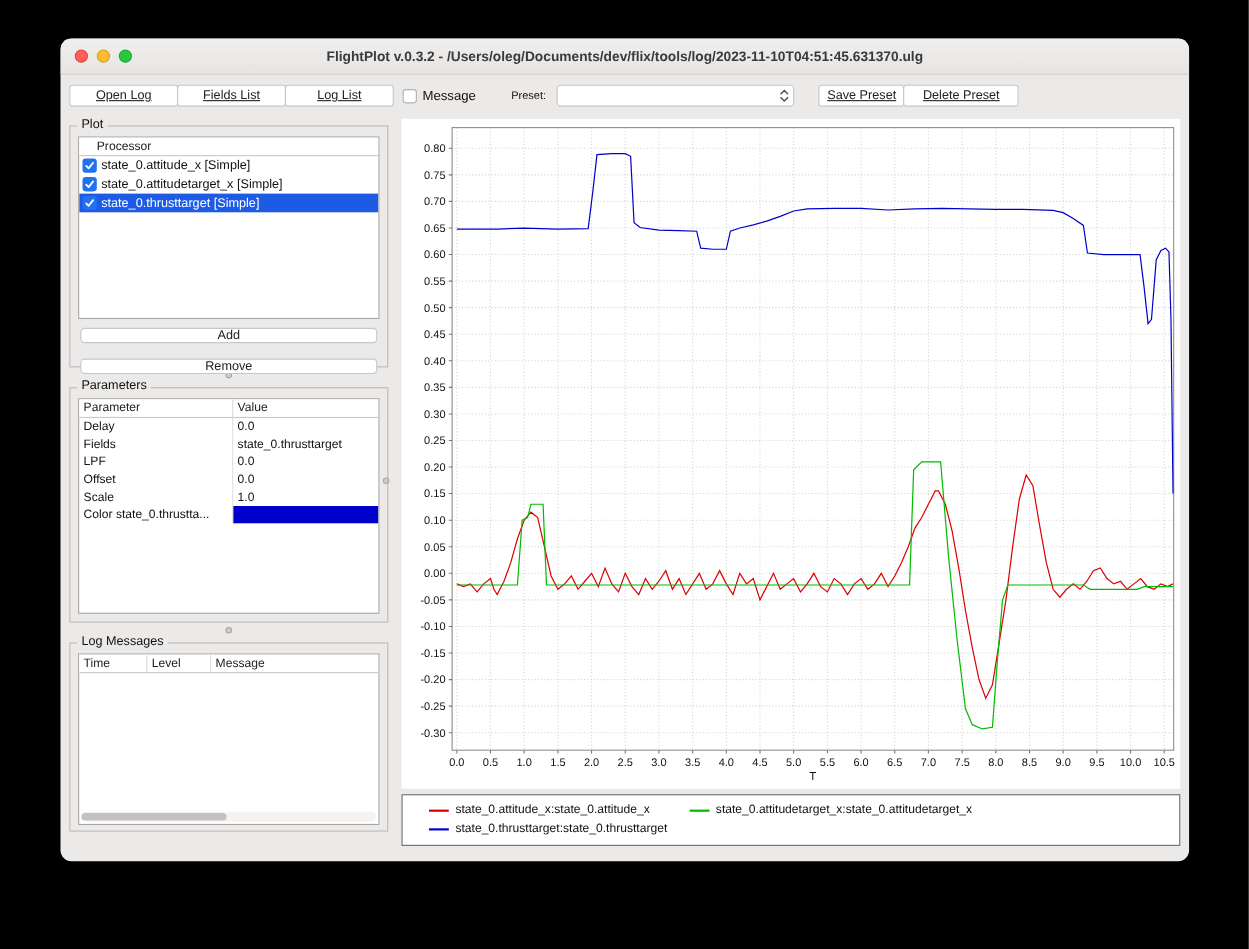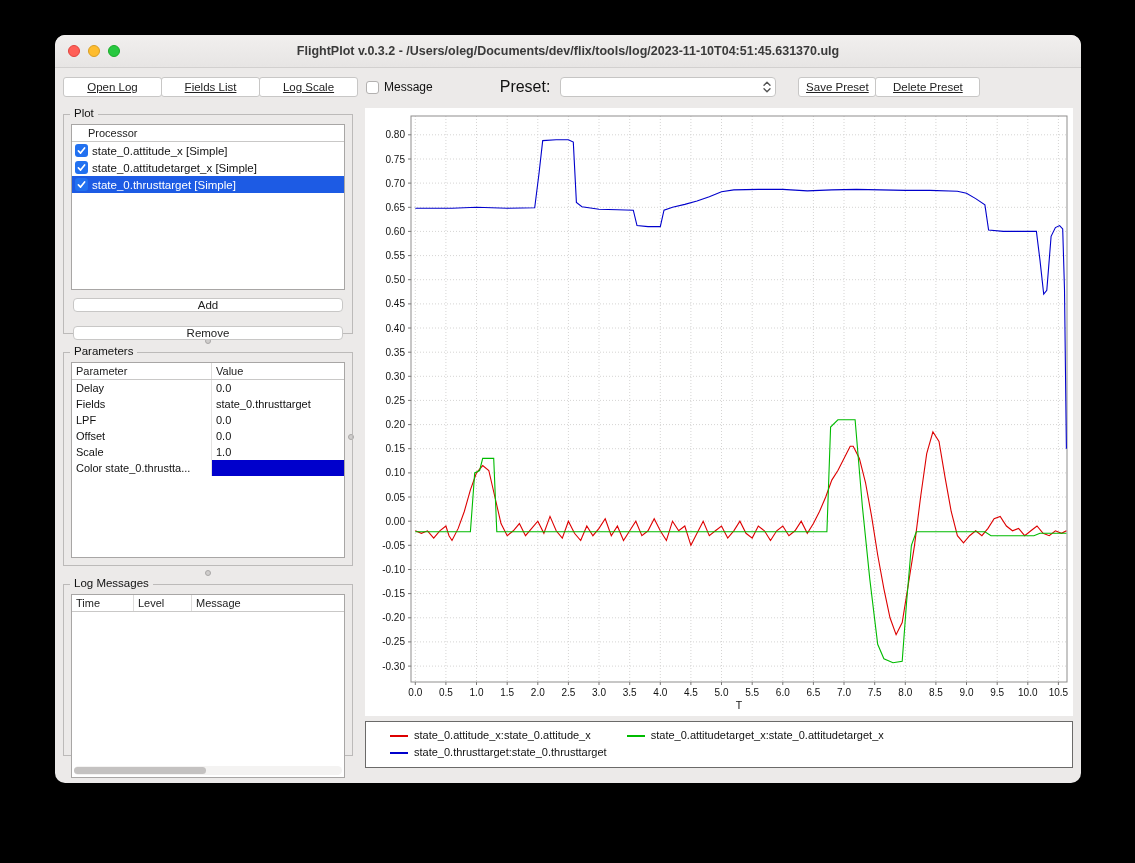--- a/index.html
+++ b/index.html
@@ -18,21 +18,21 @@
   
   .toolbar{display:flex;align-items:center;padding:6px 8px 4px;height:26px;}
   .btn{background:#ffffff;border:1px solid #c8c7c6;border-radius:3px;height:20px;
     font-size:11.5px;color:#222;display:flex;align-items:center;justify-content:center;
     box-sizing:border-box;cursor:default;font-family:"Liberation Sans",sans-serif;}
   .btn-group{display:flex;}
   .btn-group .btn{margin-right:-1px;text-decoration:underline;}
   .tb-btn{width:99px;}
   .cbx{width:13px;height:13px;background:#fff;border:1px solid #b3b1b0;border-radius:3px;box-sizing:border-box;}
   .markers-wrap{display:flex;align-items:center;gap:5px;margin-left:9px;font-size:12px;color:#111;}
-  .preset-label{margin-left:67px;font-size:16px;color:#111;}
+  .preset-label{margin-left:32px;font-size:10px;color:#111;}
   .combo{margin-left:10px;width:216px;height:20px;background:#fff;border:1px solid #c6c5c4;
     border-radius:4px;box-sizing:border-box;display:flex;align-items:center;justify-content:flex-end;}
   .combo .stepper{width:16px;height:18px;display:flex;align-items:center;justify-content:center;}
   .save-btn{width:78px;margin-left:16px;text-align:right;}
   .del-btn{width:105px;}
   
   .main{position:relative;display:flex;gap:12px;padding:2px 8px 10px;box-sizing:border-box;height:686px;}
   .left{width:290px;flex:none;}
   .group{position:relative;border:1px solid #bcbab9;box-sizing:border-box;padding:9px 7px 7px;}
   .group-title{position:absolute;top:-8px;left:6px;background:#eceae9;padding:0 4px;
@@ -64,21 +64,21 @@
   .pcell-name{width:140px;padding-left:4px;box-sizing:border-box;border-right:1px solid #e3e2e1;
     height:100%;display:flex;align-items:center;white-space:nowrap;overflow:hidden;}
   .pcell-val{flex:1;padding-left:4px;height:100%;display:flex;align-items:center;
     white-space:nowrap;overflow:hidden;position:relative;}
   .pcell-val.swatch-cell{padding:0;}
   .color-swatch{position:absolute;inset:0;background:#0000cc;}
   .w140{width:140px;}
   .w60{width:62px;}
   .w58{width:58px;}
   .flex1{flex:1;}
-  .log-tbl{height:184px;position:relative;}
+  .log-tbl{height:156px;position:relative;}
   .hscroll{position:absolute;left:2px;right:2px;bottom:2px;height:9px;background:#f4f3f2;border-radius:5px;}
   .hthumb{position:absolute;left:0;top:1px;height:7px;width:132px;background:#c4c2c1;border-radius:4px;}
   
   .right{flex:1;display:flex;flex-direction:column;min-width:0;}
   .chart-wrap{background:#fff;margin-top:2px;}
   .legend{border:1px solid #6b6a69;background:#fff;margin-top:5px;padding:5px 8px 6px 24px;
     font-size:11px;color:#111;}
   .legend-row{display:flex;gap:36px;line-height:17px;align-items:center;}
   .legend-item{display:flex;align-items:center;gap:6px;}
   .legend-swatch{width:18px;height:2px;flex:none;}
@@ -101,21 +101,21 @@
       <div class="tl yellow"></div>
       <div class="tl green"></div>
     </div>
     <div class="title">FlightPlot v.0.3.2 - /Users/oleg/Documents/dev/flix/tools/log/2023-11-10T04:51:45.631370.ulg</div>
   </div>
 
   <div class="toolbar">
     <div class="btn-group">
       <div class="btn tb-btn">Open Log</div>
       <div class="btn tb-btn">Fields List</div>
-      <div class="btn tb-btn">Log Scale</div>
+      <div class="btn tb-btn">Log List</div>
     </div>
     <div class="markers-wrap">
       <div class="cbx"></div>
       <span>Message</span>
     </div>
     <span class="preset-label">Preset:</span>
     <div class="combo">
       <span></span>
       <span class="stepper">
         <svg width="12" height="14" viewBox="0 0 12 14">

